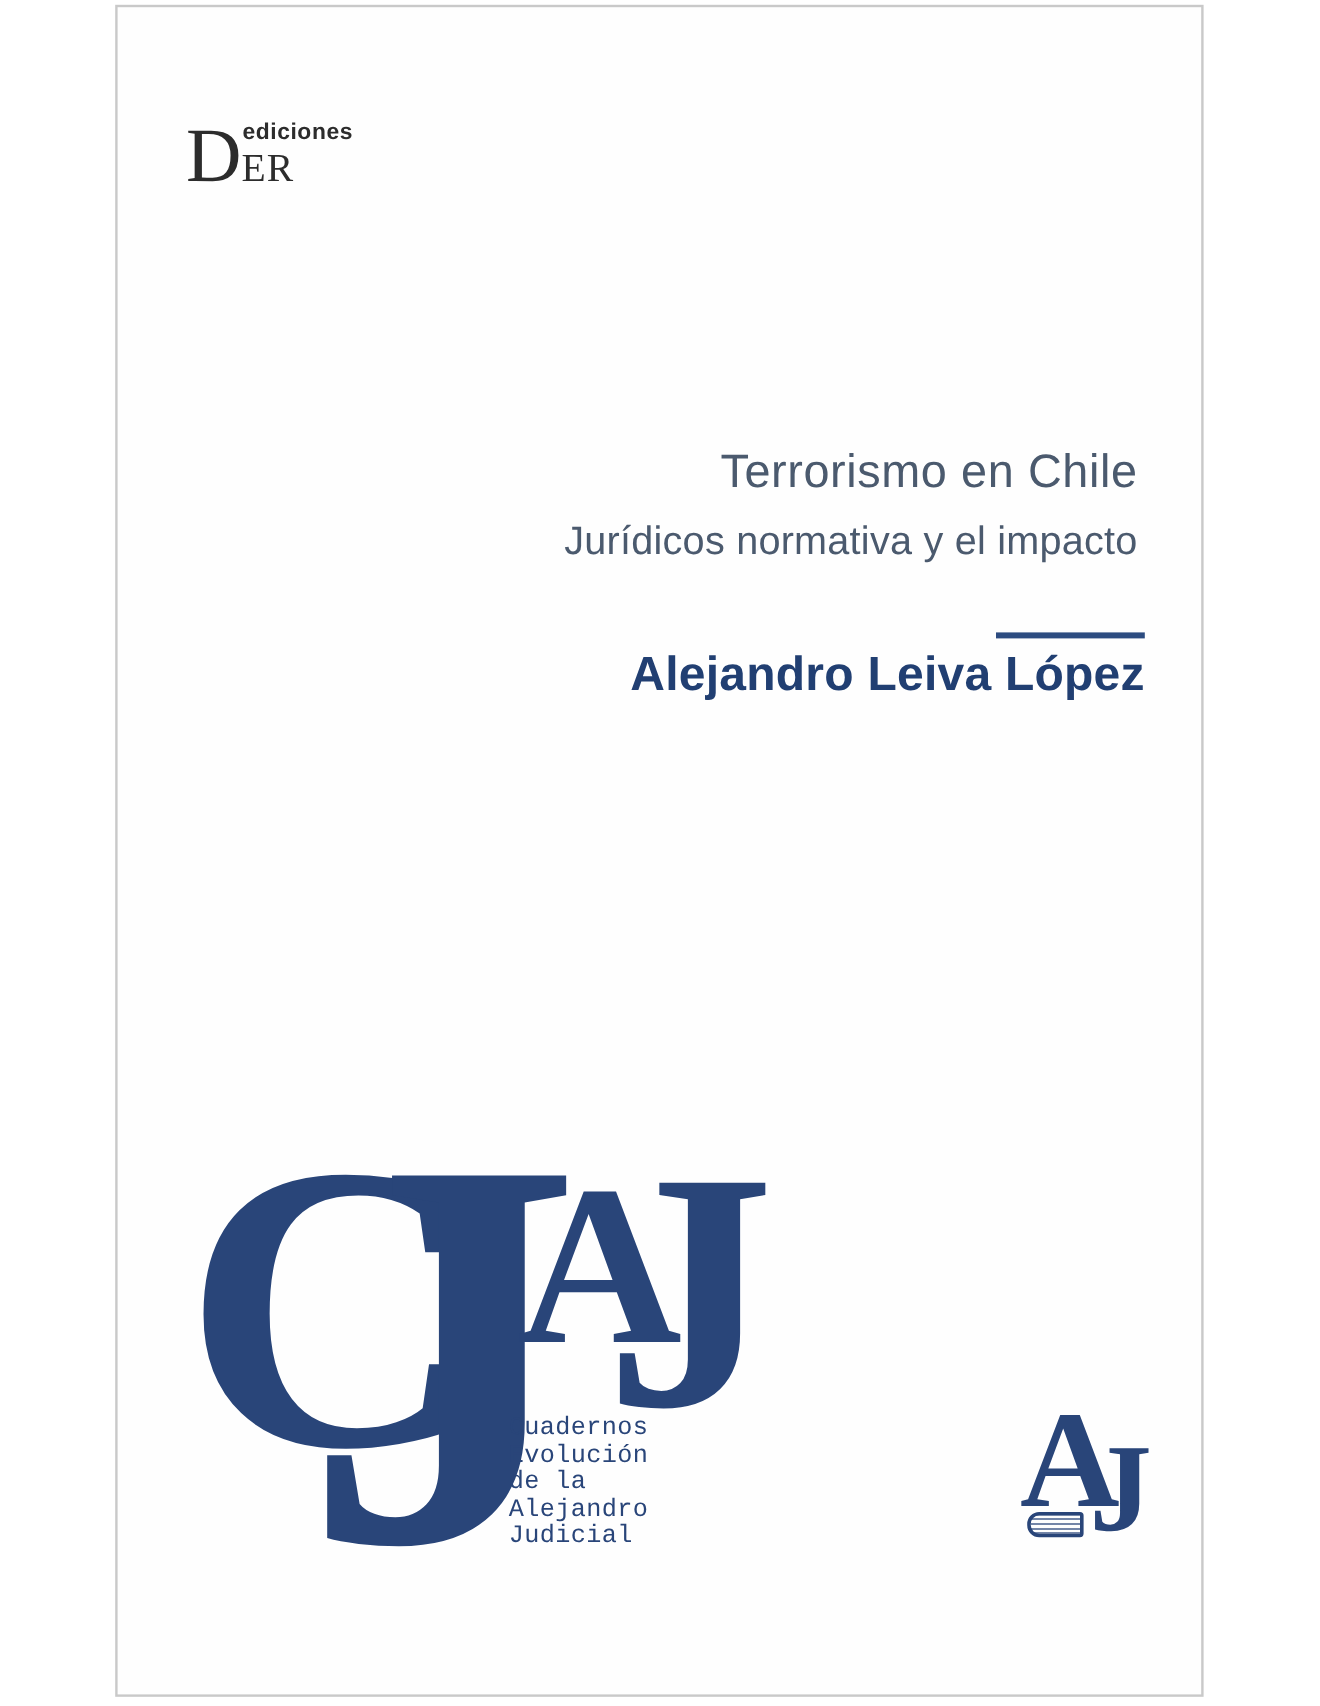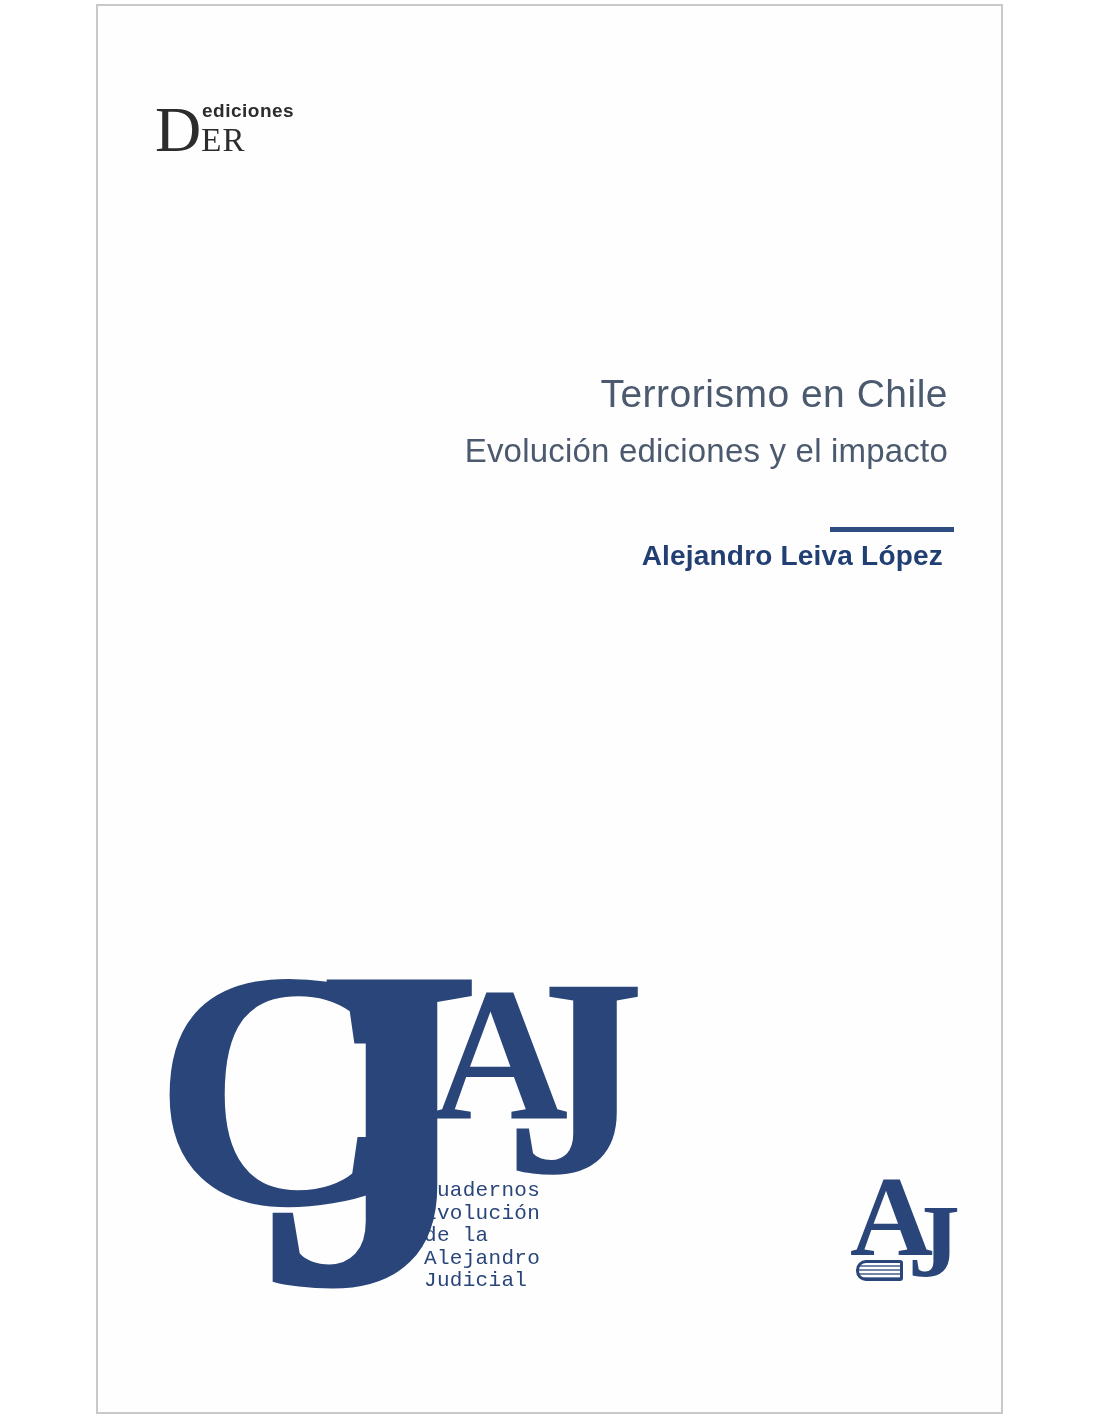--- a/index.html
+++ b/index.html
@@ -38,22 +38,22 @@
   .title-block{position:absolute;right:53px;top:350px;text-align:right;color:var(--slate);margin-top:16px;}
   .book-title{
     font-size:39px;font-weight:300;line-height:1.15;letter-spacing:0.5px;
   }
   .book-subtitle{
     margin-top:12px;font-size:33px;font-weight:300;line-height:1.33;letter-spacing:0.2px;
   }
   
   .rule{position:absolute;left:732px;top:521px;width:124px;height:5px;background:var(--rule_navy);}
   .author{
-    position:absolute;right:58px;top:534px;
-    font-size:28px;font-weight:700;color:var(--author_navy);letter-spacing:0.2px;
+    position:absolute;right:47px;top:534px;
+    font-size:40px;font-weight:700;color:var(--author_navy);letter-spacing:0.2px;
     white-space:nowrap;
   }
   
   .series-logo{position:absolute;left:50px;top:880px;width:600px;height:540px;color:var(--navy);}
   .series-logo .glyph{
     position:absolute;line-height:1;font-weight:700;
     font-family:"Liberation Serif", serif;color:var(--navy);
   }
   .lg-c {left:5px;  top:34px; font-size:340px;}
   .lg-j1{left:104px;top:9px;  font-size:465px;}
@@ -90,21 +90,21 @@
   <div class="publisher">
     <span class="imprint">ediciones</span>
     <div class="der-row">
       <span class="der-d">D</span><span class="der-er">ER</span>
     </div>
   </div>
 
   <div class="title-block">
     <div class="book-title">Terrorismo en Chile</div>
     <div class="book-subtitle">
-      <div>Evolución ediciones y el impacto</div>
+      <div>Jurídicos normativa y el impacto</div>
     </div>
   </div>
 
   <div class="rule"></div>
 
   <div class="author">Alejandro Leiva López</div>
 
   <div class="series-logo">
     <span class="glyph lg-c">C</span>
     <span class="glyph lg-j1">J</span>

